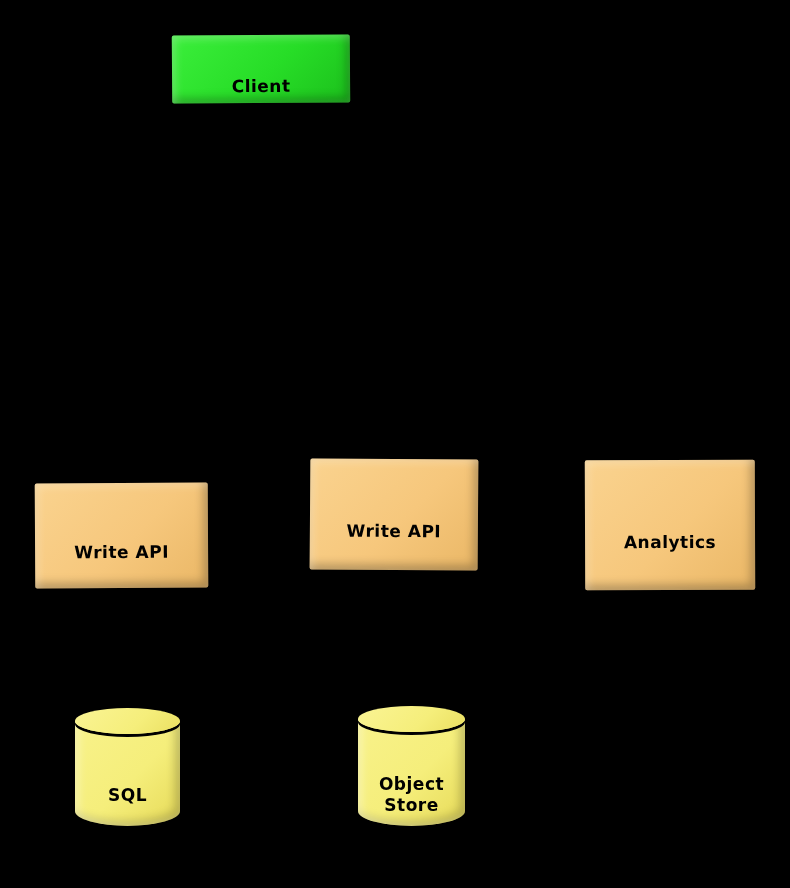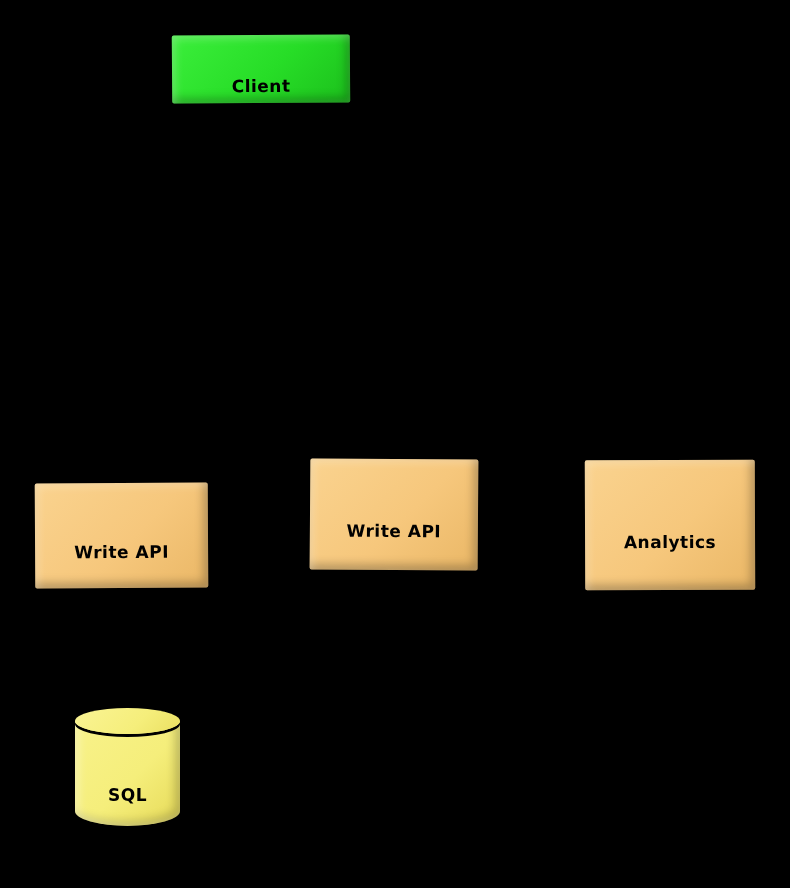--- a/index.html
+++ b/index.html
@@ -118,14 +118,20 @@
     <span class="label">Analytics</span>
   </div>
 
   <div class="cylinder node-sql">
     <div class="cyl-top"></div>
     <div class="cyl-body">
       <span class="label">SQL</span>
     </div>
   </div>
 
+  <div class="cylinder node-object-store">
+    <div class="cyl-top"></div>
+    <div class="cyl-body">
+      <span class="label">Object Store</span>
+    </div>
+  </div>
 
 </div>
 
 </body></html>

